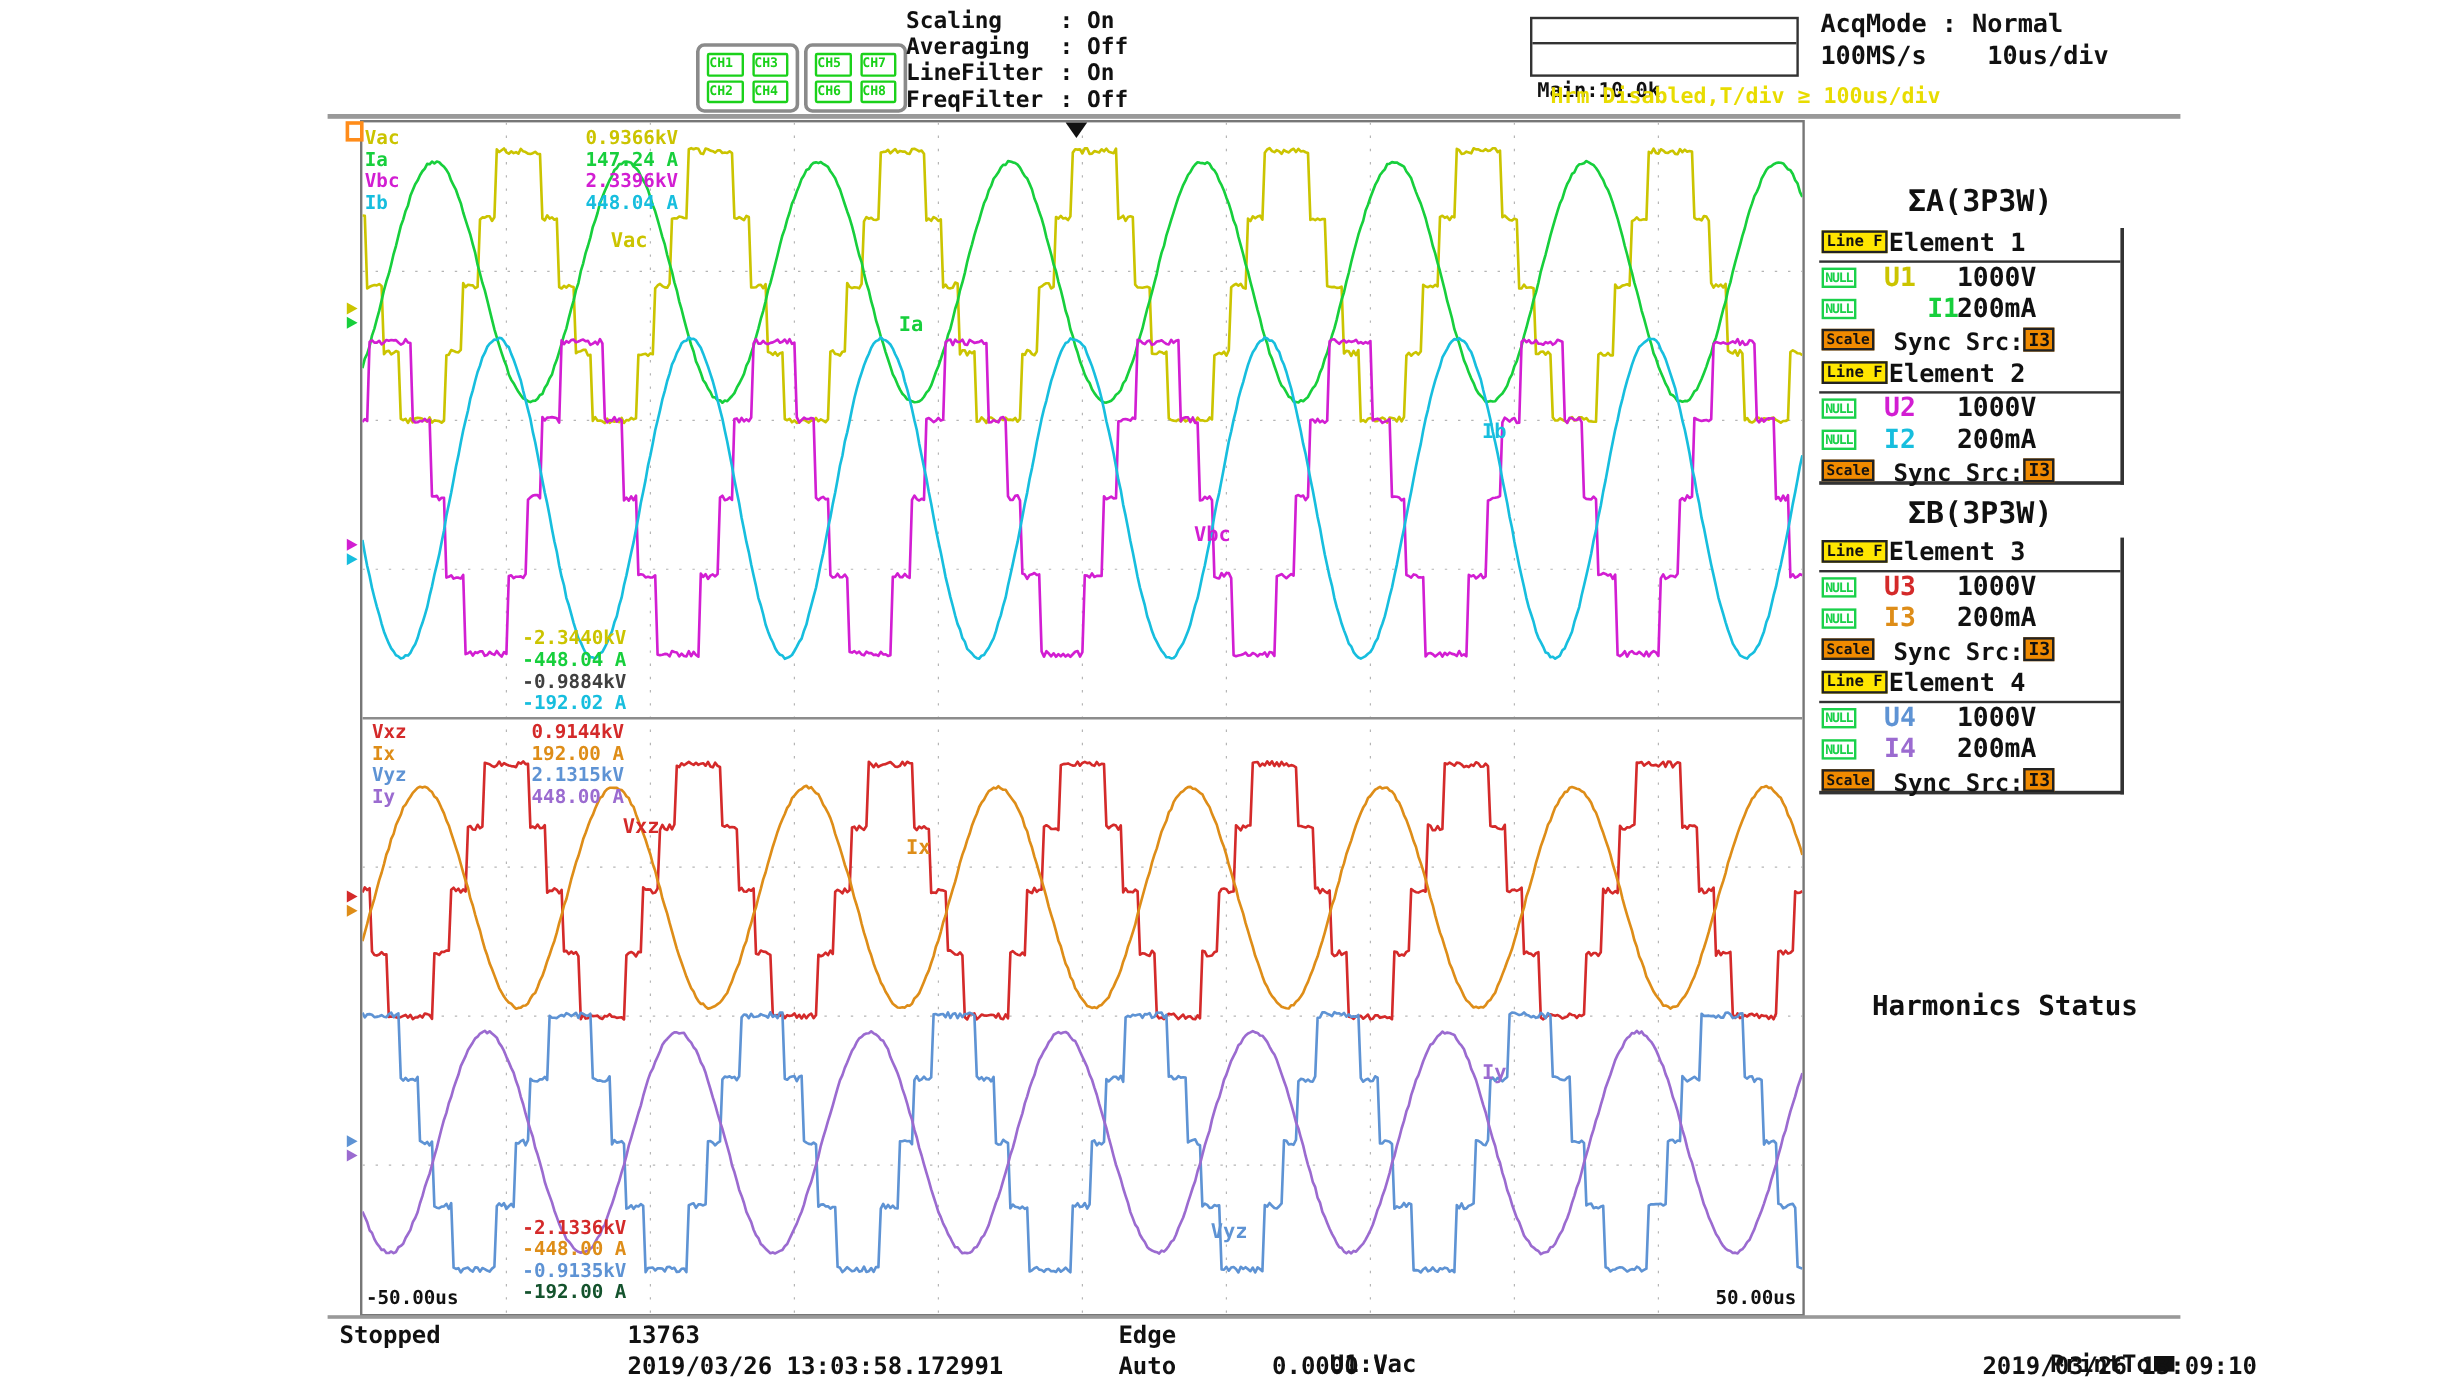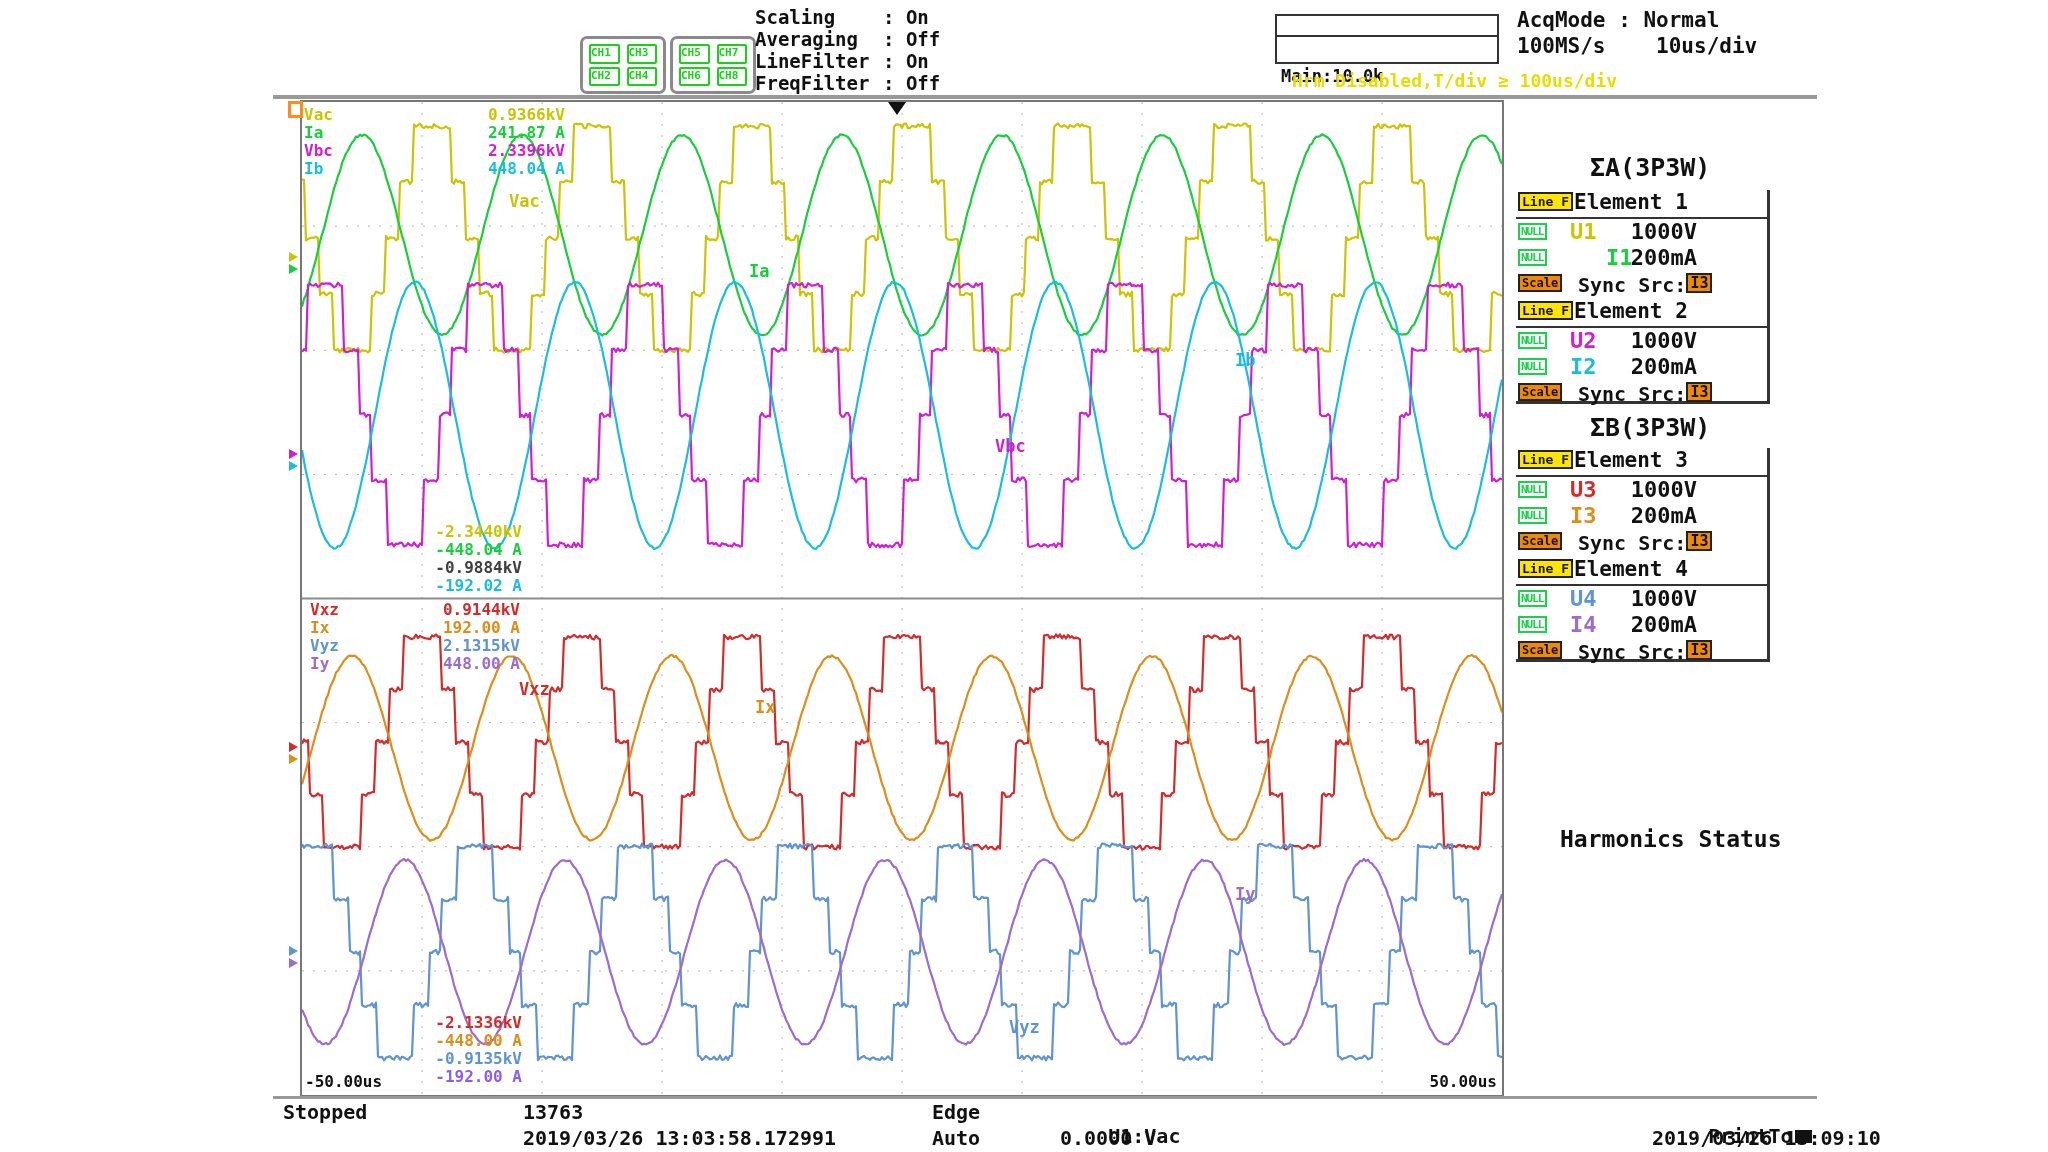--- a/index.html
+++ b/index.html
@@ -135,32 +135,32 @@
         <polyline points="0,347.9 2,359.3 4,369.7 6,377.9 8,387.9 10,395.9 12,403.5 14,410.1 16,417.8 18,424.4 20,429.5 22,434.2 24,438.3 26,440.8 28,444.1 30,445.0 32,446.8 34,446.2 36,444.0 38,444.3 40,442.0 42,438.0 44,434.9 46,429.7 48,422.7 50,417.2 52,410.8 54,404.0 56,394.6 58,386.6 60,377.0 62,368.7 64,360.2 66,349.8 68,340.1 70,327.8 72,318.3 74,308.7 76,297.7 78,286.7 80,277.5 82,266.8 84,256.8 86,248.3 88,240.1 90,229.9 92,223.3 94,215.3 96,208.0 98,202.7 100,195.9 102,192.1 104,187.1 106,184.5 108,182.8 110,180.9 112,181.3 114,179.5 116,180.0 118,182.3 120,185.8 122,187.3 124,192.9 126,197.6 128,203.3 130,209.3 132,215.1 134,223.7 136,231.5 138,239.4 140,247.1 142,257.9 144,266.5 146,277.0 148,287.9 150,298.5 152,308.6 154,317.5 156,327.8 158,339.0 160,349.3 162,357.8 164,369.2 166,378.6 168,385.7 170,396.4 172,402.2 174,409.6 176,417.0 178,423.6 180,430.1 182,433.3 184,438.0 186,442.2 188,443.5 190,445.7 192,445.8 194,446.7 196,445.0 198,442.3 200,441.3 202,437.4 204,433.4 206,428.0 208,424.1 210,416.6 212,411.5 214,402.5 216,396.1 218,385.7 220,377.6 222,368.0 224,358.6 226,349.8 228,339.3 230,329.1 232,317.2 234,307.8 236,297.9 238,286.0 240,277.4 242,267.4 244,256.5 246,248.4 248,240.0 250,230.7 252,223.7 254,215.5 256,209.3 258,201.7 260,197.7 262,192.3 264,188.6 266,184.0 268,182.4 270,182.0 272,179.0 274,180.6 276,180.3 278,181.7 280,184.9 282,187.8 284,192.7 286,198.1 288,203.5 290,209.5 292,215.7 294,223.1 296,231.4 298,239.4 300,247.0 302,256.7 304,265.9 306,276.3 308,286.6 310,297.8 312,307.9 314,317.6 316,329.4 318,339.3 320,349.6 322,358.1 324,368.4 326,377.6 328,386.3 330,396.4 332,402.4 334,409.9 336,418.4 338,424.2 340,429.3 342,433.2 344,438.2 346,441.5 348,443.6 350,444.3 352,447.0 354,446.2 356,445.3 358,443.8 360,440.5 362,436.9 364,432.9 366,430.2 368,423.6 370,418.5 372,410.0 374,402.7 376,395.2 378,387.8 380,377.9 382,368.0 384,359.3 386,348.6 388,337.9 390,329.0 392,317.9 394,308.4 396,297.6 398,285.9 400,277.8 402,266.0 404,258.3 406,249.1 408,239.1 410,229.7 412,221.8 414,214.7 416,208.7 418,202.5 420,197.3 422,193.0 424,187.9 426,184.4 428,182.3 430,181.4 432,179.1 434,181.1 436,181.5 438,183.1 440,185.1 442,188.5 444,193.2 446,197.0 448,202.4 450,207.5 452,216.0 454,222.4 456,230.4 458,239.1 460,248.2 462,256.3 464,267.7 466,277.5 468,287.4 470,296.6 472,308.0 474,317.8 476,329.1 478,339.6 480,349.5 482,358.5 484,368.7 486,378.9 488,387.1 490,395.6 492,403.0 494,410.9 496,418.1 498,422.5 500,429.7 502,432.7 504,438.7 506,440.6 508,442.6 510,445.1 512,446.5 514,446.9 516,444.4 518,443.8 520,440.6 522,437.8 524,433.8 526,430.0 528,424.0 530,416.4 532,410.8 534,402.6 536,396.1 538,385.9 540,377.1 542,367.9 544,358.3 546,349.6 548,339.1 550,328.7 552,317.8 554,308.5 556,297.1 558,288.1 560,277.7 562,266.5 564,257.0 566,247.1 568,238.7 570,231.8 572,223.3 574,215.4 576,209.4 578,202.9 580,196.7 582,191.5 584,187.4 586,183.9 588,183.1 590,180.0 592,181.0 594,181.2 596,182.0 598,183.1 600,185.4 602,187.3 604,193.3 606,198.1 608,203.1 610,209.1 612,215.7 614,222.2 616,230.1 618,239.0 620,249.0 622,257.3 624,266.4 626,276.0 628,286.8 630,297.9 632,306.6 634,318.7 636,327.7 638,338.0 640,348.8 642,358.2 644,368.4 646,378.8 648,387.8 650,395.2 652,402.3 654,411.5 656,417.2 658,423.9 660,429.1 662,432.9 664,436.9 666,440.3 668,442.7 670,445.7 672,445.7 674,446.7 676,446.3 678,444.3 680,439.9 682,436.9 684,433.8 686,429.0 688,424.1 690,418.2 692,410.0 694,402.5 696,396.5 698,387.4 700,377.6 702,369.3 704,359.0 706,349.4 708,340.0 710,327.6 712,317.1 714,308.7 716,298.1 718,287.6 720,276.7 722,265.9 724,257.6 726,247.9 728,240.0 730,230.1 732,222.8 734,216.4 736,209.0 738,202.1 740,196.4 742,191.6 744,188.7 746,184.8 748,182.4 750,181.6 752,179.2 754,180.0 756,181.9 758,181.9 760,183.9 762,188.6 764,191.3 766,197.8 768,202.0 770,208.0 772,215.2 774,221.9 776,230.3 778,239.1 780,248.3 782,257.4 784,267.9 786,276.2 788,286.5 790,297.1 792,306.8 794,317.5 796,328.9 798,338.0 800,349.4 802,360.1 804,369.3 806,378.5 808,386.2 810,396.4 812,404.2 814,410.5 816,417.6 818,423.3 820,428.4 822,434.4 824,436.6 826,441.4 828,444.0 830,445.9 832,446.8 834,445.8 836,444.7 838,442.8 840,441.3 842,438.1 844,433.2 846,430.1 848,423.1 850,417.8 852,411.7 854,403.6 856,395.1 858,387.6 860,377.7 862,368.7 864,358.2 866,348.1 868,338.6 870,328.0 872,317.6 874,307.7 876,296.9 878,286.6 880,276.8 882,267.9 884,256.8 886,247.1 888,239.3 890,230.1 892,222.4 894,215.2 896,208.9 898,203.2 900,195.9 902,192.3 904,188.7 906,184.8 908,182.3 910,180.6 912,181.2 914,179.8 916,181.5 918,182.4 920,184.5 922,188.6 924,191.3 926,196.8 928,203.2 930,208.6 932,214.2 934,223.0 936,230.8 938,239.0 940,247.6 942,258.0 944,266.5 946,275.8 948,286.1 950,297.7 952,307.4 954,317.2 956,328.8 958,337.8 960,349.5 962,359.2 964,369.2 966,378.2 968,387.0 970,396.4 972,404.2 974,410.1 976,416.3 978,424.2 980,429.5 982,433.2 984,437.0 986,441.7 988,442.4 990,445.7 992,445.3 994,446.9 996,445.7 998,444.3 1000,439.9 1002,438.3 1004,433.3 1006,429.1 1008,424.5 1010,416.3 1012,410.1 1014,403.9 1016,394.3 1018,385.9 1020,377.4 1022,368.6 1024,359.4 1026,348.5 1028,340.0 1030,328.5 1032,319.3 1034,307.7 1036,298.1 1038,287.1 1040,276.1 1042,266.1 1044,256.2 1046,248.0 1048,238.1 1050,230.6 1052,222.2 1054,214.9 1056,208.5 1058,201.9 1060,196.2 1062,191.5 1064,187.2 1066,185.4 1068,183.5 1070,182.1 1072,180.3 1074,180.5 1076,180.5 1078,181.7 1080,184.1 1082,189.3 1084,192.8 1086,197.3 1088,203.3 1090,209.3 1092,215.5 1094,221.6 1096,230.9 1098,239.0 1100,248.5 1102,256.1 1104,265.8 1106,276.1 1108,288.1 1110,296.4 1112,308.4 1114,317.5 1116,329.6 1118,338.3 1120,348.7 1122,358.9 1124,368.6 1126,377.5 1128,386.5 1130,396.0 1132,402.9 1134,409.5 1136,416.6 1138,423.0 1140,428.4 1142,434.4 1144,437.7 1146,440.6 1148,444.2 1150,445.2 1152,446.2 1154,446.8 1156,444.2 1158,442.8 1160,441.1 1162,437.5 1164,434.8 1166,429.4 1168,424.2 1170,416.3 1172,411.5 1174,402.9 1176,394.2 1178,386.9 1180,376.9 1182,368.7 1184,359.0 1186,349.6 1188,339.6 1190,329.1 1192,317.9 1194,308.1 1196,297.4 1198,286.2 1200,277.4" fill="none" stroke="#17bede" stroke-width="2.2" stroke-linejoin="round"></polyline>
         <polyline points="0,641.8 2,637.5 4,639.7 6,638.2 8,691.0 10,693.9 12,694.3 14,693.4 16,691.4 18,693.5 20,693.3 22,745.5 24,745.1 26,745.3 28,745.7 30,746.3 32,745.6 34,744.6 36,743.8 38,746.0 40,743.8 42,747.2 44,745.9 46,745.8 48,744.2 50,745.9 52,742.6 54,743.1 56,743.9 58,747.1 60,692.5 62,692.6 64,693.8 66,691.2 68,691.3 70,690.1 72,690.2 74,639.4 76,637.8 78,640.4 80,638.6 82,641.7 84,639.2 86,640.9 88,587.2 90,586.4 92,589.2 94,589.5 96,585.3 98,588.2 100,586.8 102,533.6 104,534.2 106,534.8 108,536.4 110,537.1 112,535.8 114,532.6 116,536.0 118,534.0 120,535.1 122,535.9 124,536.4 126,536.6 128,537.3 130,533.4 132,534.4 134,532.5 136,534.8 138,534.6 140,587.7 142,586.8 144,588.0 146,585.1 148,588.1 150,588.0 152,585.7 154,641.9 156,640.2 158,640.5 160,638.3 162,639.5 164,642.4 166,639.6 168,690.9 170,690.4 172,693.0 174,691.0 176,692.8 178,691.4 180,694.8 182,747.4 184,743.1 186,746.8 188,746.5 190,743.8 192,744.8 194,744.7 196,744.4 198,746.3 200,747.1 202,744.6 204,745.0 206,743.1 208,745.3 210,745.4 212,746.2 214,745.9 216,745.7 218,747.5 220,694.0 222,692.1 224,691.3 226,692.5 228,695.0 230,691.2 232,691.5 234,637.5 236,639.3 238,639.2 240,639.3 242,642.3 244,641.8 246,638.4 248,589.5 250,585.4 252,588.8 254,589.6 256,585.2 258,589.1 260,585.1 262,536.1 264,537.2 266,534.1 268,535.7 270,534.3 272,532.9 274,534.4 276,535.4 278,533.7 280,535.4 282,534.4 284,534.0 286,536.1 288,532.9 290,536.7 292,537.4 294,533.6 296,536.2 298,537.2 300,586.0 302,586.9 304,585.6 306,587.5 308,587.2 310,587.5 312,589.1 314,640.0 316,637.9 318,640.9 320,641.1 322,639.1 324,640.3 326,638.3 328,692.7 330,693.4 332,690.1 334,691.0 336,691.2 338,692.7 340,693.8 342,743.7 344,744.2 346,743.8 348,744.5 350,742.9 352,746.4 354,744.0 356,744.6 358,744.3 360,742.5 362,746.0 364,743.7 366,746.7 368,743.6 370,746.5 372,743.9 374,742.7 376,746.4 378,743.9 380,693.6 382,694.9 384,694.0 386,691.9 388,694.0 390,690.2 392,692.9 394,641.1 396,639.5 398,640.6 400,642.4 402,638.6 404,641.4 406,639.9 408,587.6 410,586.9 412,589.8 414,586.3 416,588.2 418,589.5 420,586.4 422,532.8 424,534.8 426,537.3 428,534.4 430,537.1 432,535.9 434,535.1 436,534.8 438,533.8 440,533.0 442,534.8 444,536.9 446,537.1 448,536.1 450,532.9 452,535.7 454,532.8 456,533.9 458,534.0 460,587.6 462,589.7 464,586.8 466,588.2 468,586.6 470,588.4 472,588.8 474,642.1 476,641.8 478,642.1 480,639.1 482,639.8 484,640.0 486,640.8 488,690.2 490,690.0 492,691.7 494,693.4 496,693.6 498,691.7 500,694.1 502,745.8 504,747.5 506,743.2 508,743.2 510,742.5 512,747.4 514,745.6 516,743.5 518,744.1 520,744.4 522,744.0 524,743.6 526,743.8 528,745.9 530,742.6 532,746.8 534,747.4 536,743.4 538,746.6 540,691.8 542,690.6 544,692.4 546,693.6 548,694.1 550,691.8 552,694.0 554,639.7 556,641.3 558,642.3 560,637.9 562,641.2 564,639.5 566,639.5 568,586.8 570,585.7 572,586.8 574,588.8 576,588.8 578,588.5 580,589.7 582,535.7 584,534.8 586,534.6 588,534.2 590,535.2 592,536.0 594,535.8 596,532.8 598,536.1 600,533.8 602,532.9 604,534.0 606,533.5 608,535.5 610,536.2 612,533.0 614,535.7 616,534.5 618,534.7 620,586.1 622,588.2 624,586.4 626,585.3 628,586.0 630,589.4 632,585.9 634,641.7 636,638.3 638,641.3 640,641.1 642,641.6 644,639.4 646,640.8 648,693.6 650,692.4 652,692.7 654,693.9 656,694.6 658,690.3 660,692.5 662,744.1 664,746.6 666,746.0 668,747.2 670,744.4 672,742.8 674,743.4 676,742.7 678,745.0 680,747.2 682,745.3 684,743.5 686,746.8 688,745.2 690,744.9 692,747.1 694,747.4 696,744.2 698,746.6 700,690.3 702,691.0 704,694.9 706,694.7 708,694.3 710,691.6 712,690.7 714,642.1 716,638.8 718,638.4 720,639.1 722,642.0 724,641.1 726,640.9 728,585.7 730,587.7 732,589.9 734,586.1 736,587.5 738,585.9 740,585.8 742,533.6 744,533.2 746,533.0 748,536.4 750,534.3 752,535.8 754,532.5 756,535.2 758,532.5 760,536.3 762,533.3 764,536.5 766,533.0 768,535.7 770,534.2 772,536.4 774,535.6 776,536.1 778,537.5 780,586.3 782,586.3 784,587.0 786,587.6 788,586.4 790,587.1 792,588.0 794,638.4 796,637.7 798,642.2 800,638.9 802,640.8 804,642.2 806,640.0 808,692.6 810,694.7 812,693.9 814,690.1 816,693.8 818,692.5 820,691.4 822,745.3 824,745.7 826,747.0 828,744.9 830,745.0 832,744.5 834,746.9 836,745.2 838,743.5 840,747.4 842,746.9 844,744.1 846,744.0 848,746.2 850,745.6 852,745.0 854,746.3 856,745.8 858,747.4 860,691.0 862,691.3 864,694.4 866,693.5 868,694.3 870,691.2 872,690.2 874,638.8 876,640.3 878,641.5 880,641.8 882,640.8 884,640.0 886,641.1 888,585.1 890,586.0 892,589.9 894,589.8 896,586.4 898,589.5 900,588.8 902,534.0 904,534.9 906,533.5 908,534.7 910,536.1 912,533.5 914,533.8 916,535.1 918,537.2 920,536.3 922,537.2 924,535.2 926,536.2 928,533.2 930,534.2 932,537.0 934,536.8 936,534.4 938,536.5 940,586.3 942,586.9 944,586.6 946,588.2 948,588.8 950,589.0 952,585.3 954,640.5 956,641.3 958,639.6 960,639.5 962,640.4 964,639.4 966,637.7 968,692.9 970,691.0 972,692.5 974,692.9 976,694.8 978,692.3 980,691.5 982,746.1 984,747.4 986,745.8 988,744.2 990,743.3 992,743.9 994,744.4 996,743.9 998,745.0 1000,746.7 1002,746.0 1004,745.2 1006,742.7 1008,743.8 1010,744.0 1012,746.3 1014,743.9 1016,744.6 1018,743.3 1020,693.2 1022,691.4 1024,694.2 1026,692.2 1028,692.2 1030,694.5 1032,691.6 1034,638.7 1036,642.1 1038,638.1 1040,641.2 1042,642.5 1044,640.6 1046,642.2 1048,586.1 1050,588.9 1052,589.2 1054,587.4 1056,587.6 1058,586.1 1060,585.1 1062,533.4 1064,533.7 1066,533.0 1068,536.0 1070,534.5 1072,533.1 1074,535.7 1076,535.8 1078,535.4 1080,536.7 1082,534.9 1084,532.9 1086,537.0 1088,532.7 1090,532.9 1092,537.4 1094,534.8 1096,533.2 1098,533.8 1100,587.7 1102,586.2 1104,588.6 1106,585.7 1108,586.2 1110,586.0 1112,587.6 1114,641.0 1116,638.6 1118,642.3 1120,641.7 1122,638.8 1124,640.3 1126,637.6 1128,694.4 1130,690.3 1132,693.9 1134,691.5 1136,692.4 1138,692.2 1140,691.3 1142,743.5 1144,746.2 1146,742.5 1148,746.4 1150,745.7 1152,743.9 1154,745.1 1156,743.2 1158,742.9 1160,744.5 1162,743.0 1164,746.2 1166,744.0 1168,744.7 1170,744.6 1172,747.0 1174,744.6 1176,747.4 1178,742.7 1180,691.0 1182,690.4 1184,693.2 1186,690.3 1188,692.7 1190,691.9 1192,690.1 1194,640.8 1196,642.2 1198,641.9 1200,640.7" fill="none" stroke="#d42a2a" stroke-width="2.2" stroke-linejoin="round"></polyline>
         <polyline points="0,682.2 2,675.1 4,667.9 6,659.7 8,653.5 10,646.8 12,638.9 14,631.5 16,625.3 18,618.1 20,610.0 22,605.4 24,597.0 26,593.0 28,585.5 30,581.2 32,577.0 34,570.6 36,568.5 38,564.9 40,562.0 42,558.7 44,556.6 46,554.6 48,553.6 50,554.3 52,553.6 54,554.4 56,556.5 58,558.0 60,561.8 62,563.3 64,567.1 66,571.6 68,575.8 70,581.7 72,585.9 74,592.3 76,598.3 78,604.6 80,610.6 82,618.0 84,625.2 86,632.0 88,637.8 90,646.9 92,652.6 94,660.3 96,667.3 98,673.4 100,681.5 102,688.6 104,694.1 106,700.8 108,705.5 110,710.8 112,716.1 114,721.4 116,725.0 118,728.5 120,731.3 122,733.4 124,734.4 126,736.7 128,738.6 130,737.9 132,737.7 134,736.1 136,735.9 138,734.2 140,730.1 142,727.0 144,725.5 146,720.7 148,715.1 150,711.3 152,705.5 154,699.0 156,693.6 158,687.5 160,682.1 162,675.2 164,667.3 166,660.7 168,652.5 170,647.2 172,639.0 174,630.9 176,623.9 178,616.8 180,611.4 182,604.6 184,597.2 186,592.2 188,586.4 190,581.0 192,577.1 194,571.8 196,567.3 198,563.0 200,561.7 202,557.7 204,555.6 206,554.5 208,554.5 210,554.6 212,554.5 214,555.9 216,556.4 218,558.3 220,561.5 222,563.0 224,568.3 226,570.4 228,576.7 230,582.0 232,587.3 234,592.5 236,597.8 238,604.3 240,610.1 242,618.0 244,623.6 246,632.0 248,637.9 250,646.7 252,653.2 254,659.3 256,667.1 258,674.1 260,681.4 262,688.5 264,694.7 266,700.3 268,706.0 270,711.8 272,716.8 274,721.6 276,724.3 278,729.0 280,732.2 282,734.6 284,734.4 286,737.0 288,738.5 290,738.1 292,737.2 294,736.3 296,734.8 298,733.4 300,731.0 302,728.0 304,725.5 306,720.3 308,715.8 310,709.9 312,705.1 314,700.8 316,693.6 318,686.7 320,682.1 322,673.4 324,667.4 326,659.6 328,654.0 330,645.9 332,638.7 334,630.8 336,625.1 338,617.4 340,610.7 342,603.6 344,597.5 346,591.1 348,585.5 350,580.7 352,576.3 354,571.2 356,568.6 358,563.1 360,561.0 362,558.6 364,556.4 366,555.5 368,553.6 370,552.8 372,555.0 374,554.0 376,556.6 378,558.9 380,559.9 382,563.9 384,568.6 386,571.6 388,575.3 390,579.8 392,585.5 394,592.9 396,598.7 398,604.7 400,611.4 402,618.6 404,624.2 406,630.6 408,638.5 410,646.5 412,652.6 414,659.4 416,667.8 418,675.2 420,681.4 422,688.8 424,694.1 426,700.9 428,706.4 430,710.8 432,716.7 434,719.8 436,724.5 438,727.6 440,731.3 442,734.5 444,736.0 446,737.6 448,737.8 450,737.4 452,737.7 454,735.8 456,736.1 458,734.5 460,730.0 462,728.3 464,725.6 466,720.9 468,716.1 470,711.0 472,706.8 474,700.5 476,694.8 478,686.7 480,681.7 482,674.7 484,666.5 486,660.9 488,652.4 490,645.9 492,639.0 494,632.7 496,625.1 498,616.8 500,610.2 502,604.9 504,598.1 506,592.8 508,585.9 510,580.7 512,576.1 514,570.5 516,566.8 518,564.4 520,560.5 522,557.3 524,556.0 526,554.4 528,555.1 530,553.2 532,555.0 534,556.1 536,556.1 538,559.2 540,561.9 542,564.6 544,567.3 546,571.5 548,575.4 550,579.8 552,586.9 554,590.7 556,598.7 558,604.3 560,611.8 562,618.1 564,625.3 566,631.7 568,638.3 570,645.6 572,653.7 574,660.3 576,666.7 578,673.9 580,681.9 582,686.6 584,694.2 586,701.1 588,704.8 590,712.1 592,715.2 594,721.6 596,724.4 598,728.3 600,730.8 602,733.3 604,736.3 606,737.0 608,737.9 610,737.3 612,738.1 614,736.1 616,735.4 618,733.1 620,731.0 622,729.0 624,723.7 626,720.2 628,715.6 630,711.5 632,706.4 634,699.4 636,694.3 638,686.7 640,681.2 642,674.9 644,668.6 646,660.0 648,652.6 650,645.3 652,638.0 654,630.8 656,625.1 658,616.9 660,610.4 662,605.0 664,597.7 666,590.9 668,586.4 670,582.0 672,574.9 674,572.4 676,566.4 678,563.1 680,560.9 682,558.4 684,557.3 686,555.2 688,553.9 690,553.7 692,555.3 694,555.4 696,557.0 698,558.7 700,559.9 702,564.2 704,567.6 706,570.6 708,576.2 710,580.8 712,585.3 714,592.5 716,598.9 718,603.9 720,610.6 722,618.6 724,625.0 726,632.4 728,638.3 730,647.2 732,653.3 734,659.3 736,667.3 738,673.8 740,680.7 742,687.1 744,694.5 746,699.6 748,705.4 750,711.5 752,717.0 754,720.3 756,724.9 758,728.1 760,730.3 762,733.2 764,735.0 766,736.9 768,737.6 770,738.2 772,738.4 774,735.7 776,735.6 778,732.8 780,731.1 782,728.4 784,725.3 786,720.3 788,716.2 790,710.8 792,706.2 794,700.1 796,695.1 798,688.2 800,682.0 802,675.1 804,667.7 806,660.1 808,652.2 810,647.0 812,638.5 814,632.2 816,623.3 818,617.5 820,609.7 822,604.0 824,598.5 826,591.9 828,585.7 830,580.5 832,575.5 834,571.0 836,568.0 838,563.0 840,561.2 842,558.5 844,556.1 846,554.9 848,553.8 850,555.1 852,554.5 854,554.4 856,556.7 858,557.6 860,560.1 862,564.8 864,566.9 866,571.5 868,577.2 870,581.2 872,586.7 874,592.5 876,598.9 878,603.8 880,611.7 882,617.3 884,623.6 886,630.7 888,638.0 890,646.0 892,652.4 894,660.8 896,668.1 898,675.2 900,680.3 902,687.1 904,693.3 906,700.9 908,705.2 910,710.9 912,716.4 914,719.6 916,723.6 918,728.1 920,731.6 922,733.2 924,735.5 926,737.6 928,737.0 930,737.9 932,737.2 934,737.5 936,735.7 938,732.6 940,731.2 942,727.9 944,725.3 946,719.6 948,715.3 950,710.0 952,704.9 954,699.2 956,694.3 958,688.9 960,681.8 962,674.9 964,667.0 966,660.5 968,654.4 970,645.1 972,639.5 974,632.5 976,625.3 978,617.1 980,610.3 982,603.3 984,597.8 986,591.9 988,585.2 990,582.0 992,576.1 994,570.8 996,568.2 998,563.7 1000,561.5 1002,558.1 1004,557.7 1006,554.5 1008,553.9 1010,554.5 1012,555.2 1014,555.8 1016,557.4 1018,558.3 1020,561.7 1022,563.8 1024,567.0 1026,572.2 1028,575.2 1030,580.6 1032,586.8 1034,592.0 1036,598.1 1038,603.8 1040,610.2 1042,618.2 1044,624.7 1046,631.8 1048,638.1 1050,646.6 1052,653.9 1054,660.8 1056,667.2 1058,673.5 1060,681.6 1062,687.0 1064,695.0 1066,699.1 1068,704.7 1070,711.8 1072,715.8 1074,720.1 1076,724.3 1078,727.4 1080,730.0 1082,732.5 1084,736.1 1086,735.9 1088,736.8 1090,738.5 1092,737.1 1094,736.9 1096,736.3 1098,733.1 1100,730.3 1102,728.2 1104,724.9 1106,720.7 1108,715.9 1110,711.9 1112,706.2 1114,701.0 1116,693.3 1118,687.8 1120,681.4 1122,674.6 1124,667.0 1126,659.6 1128,653.6 1130,644.8 1132,638.2 1134,632.3 1136,625.6 1138,617.1 1140,611.1 1142,604.5 1144,598.6 1146,592.5 1148,586.9 1150,581.7 1152,576.9 1154,571.8 1156,568.2 1158,563.6 1160,561.9 1162,558.3 1164,556.3 1166,554.0 1168,553.8 1170,553.0 1172,554.6 1174,554.4 1176,557.1 1178,559.0 1180,561.3 1182,562.9 1184,567.3 1186,570.8 1188,577.2 1190,580.6 1192,585.8 1194,592.5 1196,597.8 1198,603.6 1200,610.4" fill="none" stroke="#de8d18" stroke-width="2.2" stroke-linejoin="round"></polyline>
         <polyline points="0,741.9 2,745.8 4,743.3 6,743.1 8,743.6 10,745.6 12,745.4 14,744.9 16,744.0 18,745.3 20,745.7 22,743.1 24,741.9 26,745.5 28,743.7 30,742.4 32,796.4 34,798.5 36,796.3 38,798.6 40,797.5 42,797.3 44,798.5 46,795.4 48,848.8 50,849.9 52,851.3 54,849.6 56,852.5 58,849.3 60,903.3 62,904.4 64,904.8 66,903.5 68,903.4 70,901.2 72,905.3 74,900.6 76,954.4 78,955.4 80,954.8 82,958.3 84,955.6 86,954.9 88,954.3 90,956.5 92,957.6 94,954.2 96,954.3 98,957.7 100,954.7 102,955.6 104,956.8 106,957.7 108,955.2 110,953.6 112,903.2 114,900.9 116,902.9 118,900.7 120,905.4 122,903.2 124,901.3 126,903.8 128,850.5 130,850.9 132,848.9 134,847.9 136,852.4 138,848.1 140,797.0 142,798.6 144,799.0 146,799.1 148,797.4 150,797.5 152,795.4 154,797.9 156,744.6 158,746.1 160,746.1 162,746.4 164,744.8 166,743.8 168,744.9 170,742.3 172,743.2 174,744.7 176,743.5 178,742.0 180,746.2 182,742.0 184,742.9 186,744.1 188,744.5 190,742.8 192,796.3 194,797.3 196,798.6 198,798.3 200,799.1 202,799.3 204,798.2 206,794.9 208,851.7 210,848.1 212,850.2 214,849.8 216,849.0 218,851.3 220,905.2 222,904.4 224,902.4 226,905.4 228,902.8 230,903.4 232,901.5 234,902.9 236,958.1 238,954.8 240,954.5 242,954.4 244,956.7 246,954.9 248,955.0 250,955.2 252,957.5 254,953.8 256,953.7 258,955.3 260,954.5 262,958.0 264,957.7 266,955.3 268,955.1 270,958.1 272,902.4 274,901.4 276,900.8 278,904.5 280,901.7 282,901.7 284,902.5 286,901.5 288,849.0 290,848.9 292,850.2 294,852.4 296,850.4 298,849.2 300,797.4 302,795.1 304,795.7 306,794.9 308,796.2 310,795.4 312,798.1 314,794.9 316,745.8 318,743.4 320,743.7 322,746.5 324,742.9 326,745.5 328,745.3 330,744.8 332,743.1 334,744.1 336,744.6 338,746.0 340,741.6 342,745.4 344,744.0 346,746.4 348,741.8 350,741.8 352,797.0 354,797.8 356,795.8 358,795.1 360,794.8 362,799.0 364,795.2 366,794.5 368,848.8 370,850.2 372,851.2 374,851.6 376,850.2 378,851.6 380,903.6 382,901.9 384,901.6 386,903.3 388,903.2 390,905.1 392,903.8 394,903.8 396,953.7 398,954.5 400,958.0 402,956.3 404,954.0 406,955.7 408,957.3 410,956.9 412,954.6 414,957.7 416,957.2 418,953.5 420,957.9 422,957.4 424,954.7 426,957.9 428,953.8 430,953.9 432,905.2 434,901.3 436,905.0 438,902.1 440,904.6 442,902.7 444,904.9 446,905.0 448,849.1 450,849.0 452,848.4 454,849.0 456,848.8 458,851.4 460,798.1 462,794.8 464,798.6 466,797.4 468,795.2 470,797.4 472,797.6 474,795.8 476,743.2 478,743.1 480,744.0 482,743.2 484,743.0 486,745.6 488,741.7 490,746.3 492,743.1 494,742.4 496,746.4 498,742.7 500,745.5 502,743.0 504,743.0 506,742.0 508,742.8 510,744.3 512,795.0 514,797.3 516,795.7 518,798.4 520,796.1 522,796.7 524,799.1 526,795.5 528,850.6 530,851.8 532,851.6 534,847.8 536,849.5 538,850.5 540,904.9 542,901.8 544,903.6 546,904.0 548,905.1 550,903.5 552,905.4 554,904.3 556,957.6 558,956.6 560,954.9 562,953.9 564,956.0 566,956.3 568,957.8 570,955.7 572,955.6 574,957.4 576,957.2 578,958.0 580,955.1 582,957.7 584,956.3 586,954.3 588,956.5 590,958.2 592,902.7 594,903.3 596,900.7 598,903.9 600,903.4 602,900.6 604,905.1 606,901.6 608,849.3 610,848.4 612,852.4 614,850.3 616,851.6 618,849.6 620,797.3 622,799.2 624,797.1 626,795.3 628,795.3 630,797.5 632,794.5 634,799.5 636,745.8 638,744.6 640,745.4 642,743.6 644,744.2 646,743.6 648,743.2 650,746.2 652,743.1 654,743.3 656,742.2 658,746.2 660,745.4 662,741.9 664,742.0 666,741.8 668,746.0 670,743.7 672,795.2 674,794.7 676,797.3 678,797.1 680,794.8 682,796.0 684,795.7 686,796.0 688,850.0 690,848.8 692,848.0 694,847.5 696,851.5 698,852.3 700,903.4 702,901.1 704,902.1 706,904.6 708,904.4 710,902.2 712,902.9 714,902.5 716,955.9 718,956.1 720,953.7 722,956.9 724,954.3 726,953.8 728,955.5 730,958.4 732,953.7 734,955.5 736,954.0 738,955.6 740,957.3 742,954.3 744,958.4 746,954.2 748,955.6 750,957.3 752,902.2 754,903.5 756,900.5 758,902.8 760,904.6 762,905.1 764,903.2 766,900.8 768,848.2 770,848.7 772,851.7 774,851.3 776,852.0 778,847.8 780,799.0 782,797.1 784,797.4 786,799.3 788,797.6 790,799.2 792,799.3 794,795.0 796,746.2 798,745.9 800,741.6 802,741.7 804,742.7 806,743.6 808,744.8 810,741.5 812,742.6 814,742.4 816,743.8 818,742.1 820,745.2 822,743.4 824,745.4 826,745.0 828,745.3 830,743.8 832,796.3 834,799.4 836,797.8 838,797.0 840,799.0 842,798.8 844,794.9 846,796.1 848,850.9 850,850.8 852,848.4 854,848.9 856,849.4 858,851.3 860,905.3 862,903.3 864,904.4 866,903.5 868,900.5 870,903.6 872,900.7 874,901.5 876,956.6 878,956.4 880,956.7 882,958.3 884,955.7 886,954.4 888,957.4 890,956.6 892,954.2 894,956.8 896,957.8 898,954.9 900,955.7 902,954.4 904,954.9 906,957.7 908,956.4 910,958.1 912,902.3 914,904.9 916,900.9 918,905.4 920,905.0 922,902.7 924,902.1 926,900.9 928,848.2 930,848.7 932,849.9 934,851.9 936,852.3 938,848.2 940,798.0 942,796.0 944,798.8 946,796.2 948,797.4 950,799.1 952,797.1 954,795.5 956,743.2 958,741.8 960,742.0 962,742.9 964,743.9 966,743.4 968,741.7 970,743.6 972,744.3 974,745.7 976,744.7 978,746.2 980,745.6 982,742.0 984,743.7 986,746.5 988,742.3 990,744.2 992,795.3 994,795.2 996,795.9 998,797.4 1000,797.9 1002,798.1 1004,796.1 1006,795.1 1008,849.5 1010,849.1 1012,849.7 1014,850.2 1016,848.6 1018,850.4 1020,902.5 1022,901.3 1024,901.0 1026,904.8 1028,904.0 1030,904.9 1032,903.5 1034,902.9 1036,954.0 1038,954.9 1040,957.5 1042,956.1 1044,955.9 1046,954.6 1048,954.0 1050,954.2 1052,955.8 1054,957.6 1056,956.4 1058,955.6 1060,956.1 1062,953.6 1064,954.6 1066,957.4 1068,956.3 1070,955.2 1072,902.5 1074,901.6 1076,901.6 1078,901.4 1080,901.4 1082,901.1 1084,902.6 1086,901.5 1088,849.1 1090,848.0 1092,847.9 1094,850.2 1096,848.4 1098,848.9 1100,794.8 1102,797.1 1104,799.2 1106,797.9 1108,796.6 1110,795.3 1112,797.0 1114,798.3 1116,742.8 1118,744.6 1120,744.6 1122,744.4 1124,744.8 1126,744.6 1128,746.0 1130,744.2 1132,746.0 1134,746.0 1136,742.0 1138,741.8 1140,743.3 1142,746.4 1144,745.9 1146,745.1 1148,742.6 1150,742.4 1152,795.5 1154,796.8 1156,795.1 1158,794.9 1160,799.5 1162,797.0 1164,797.0 1166,798.0 1168,851.8 1170,848.3 1172,850.8 1174,849.3 1176,848.6 1178,850.7 1180,901.2 1182,901.7 1184,904.9 1186,904.1 1188,902.3 1190,901.6 1192,901.2 1194,904.4 1196,953.7 1198,954.4 1200,955.2" fill="none" stroke="#5e93d4" stroke-width="2.2" stroke-linejoin="round"></polyline>
         <polyline points="0,907.7 2,912.0 4,916.4 6,923.2 8,925.4 10,930.6 12,934.2 14,936.6 16,939.6 18,939.4 20,942.1 22,942.2 24,940.9 26,942.3 28,941.3 30,937.4 32,936.3 34,934.5 36,929.7 38,926.3 40,922.9 42,916.5 44,913.0 46,908.2 48,900.7 50,894.8 52,887.4 54,881.5 56,876.1 58,868.8 60,861.5 62,854.6 64,846.3 66,838.4 68,831.1 70,825.4 72,817.4 74,812.0 76,804.8 78,799.0 80,793.7 82,786.4 84,782.3 86,778.1 88,773.0 90,769.9 92,766.7 94,763.3 96,761.9 98,759.3 100,758.2 102,757.0 104,759.0 106,757.4 108,759.3 110,761.0 112,762.7 114,767.3 116,770.0 118,773.8 120,778.7 122,783.1 124,787.9 126,791.9 128,798.7 130,804.0 132,812.0 134,818.2 136,826.1 138,832.9 140,839.6 142,845.3 144,854.5 146,860.1 148,867.1 150,874.5 152,883.0 154,889.1 156,894.6 158,900.0 160,906.9 162,912.3 164,917.9 166,922.6 168,925.7 170,930.8 172,932.5 174,935.1 176,938.1 178,940.0 180,941.2 182,942.0 184,941.1 186,941.0 188,940.2 190,938.6 192,937.0 194,933.1 196,929.5 198,927.0 200,921.3 202,918.6 204,912.5 206,906.6 208,901.4 210,895.1 212,888.1 214,882.3 216,875.0 218,868.8 220,861.2 222,852.7 224,846.2 226,839.2 228,832.4 230,825.5 232,819.3 234,811.3 236,804.4 238,797.7 240,792.1 242,788.6 244,782.9 246,778.6 248,774.1 250,768.6 252,765.8 254,763.8 256,761.7 258,759.6 260,758.3 262,758.3 264,759.2 266,758.8 268,758.7 270,762.0 272,764.8 274,766.9 276,770.7 278,772.9 280,777.5 282,783.2 284,786.6 286,792.0 288,798.9 290,805.5 292,812.5 294,818.8 296,826.0 298,832.6 300,838.8 302,846.1 304,853.0 306,860.1 308,869.1 310,874.7 312,881.8 314,889.6 316,894.6 318,900.5 320,907.9 322,912.2 324,916.4 326,922.8 328,927.3 330,929.7 332,934.6 334,936.4 336,938.6 338,940.5 340,942.4 342,941.7 344,942.5 346,941.4 348,940.4 350,939.6 352,936.5 354,934.7 356,930.3 358,926.0 360,921.7 362,917.7 364,912.4 366,907.8 368,901.9 370,894.1 372,888.2 374,883.0 376,875.8 378,868.8 380,861.8 382,852.8 384,845.9 386,839.3 388,832.2 390,825.9 392,819.1 394,811.9 396,804.8 398,798.1 400,793.9 402,787.9 404,783.4 406,778.5 408,773.6 410,770.6 412,766.3 414,763.3 416,762.1 418,760.1 420,759.3 422,759.0 424,757.5 426,759.1 428,760.1 430,761.7 432,764.5 434,765.3 436,769.1 438,772.3 440,778.9 442,783.4 444,787.7 446,792.4 448,798.1 450,805.4 452,811.0 454,817.6 456,825.4 458,831.0 460,839.6 462,845.9 464,854.6 466,860.9 468,868.3 470,875.2 472,881.9 474,889.2 476,895.3 478,901.4 480,908.1 482,912.3 484,917.7 486,921.4 488,926.3 490,929.7 492,933.8 494,937.4 496,937.4 498,940.1 500,942.4 502,941.9 504,942.3 506,942.0 508,940.8 510,937.7 512,937.1 514,933.6 516,929.4 518,927.5 520,923.2 522,918.7 524,912.1 526,906.2 528,900.1 530,895.2 532,889.0 534,881.8 536,875.1 538,868.1 540,860.3 542,854.6 544,847.1 546,838.6 548,832.1 550,825.8 552,817.5 554,811.6 556,804.6 558,798.9 560,794.1 562,786.9 564,781.3 566,777.8 568,773.8 570,770.7 572,766.4 574,764.1 576,760.3 578,759.2 580,758.1 582,759.2 584,758.4 586,758.0 588,759.2 590,762.2 592,764.7 594,765.5 596,769.5 598,774.3 600,778.6 602,782.9 604,787.2 606,793.5 608,797.8 610,804.3 612,810.3 614,817.9 616,824.8 618,831.6 620,838.1 622,846.2 624,853.4 626,861.3 628,868.7 630,874.6 632,880.7 634,888.2 636,894.5 638,900.4 640,908.1 642,913.1 644,918.5 646,921.1 648,927.0 650,930.3 652,933.0 654,937.1 656,939.0 658,940.1 660,941.0 662,941.5 664,942.6 666,940.2 668,941.0 670,939.1 672,936.3 674,932.8 676,931.3 678,927.0 680,921.3 682,916.9 684,912.6 686,906.6 688,900.0 690,893.9 692,887.6 694,882.2 696,874.0 698,868.2 700,860.3 702,852.5 704,846.0 706,840.2 708,831.0 710,823.9 712,817.3 714,812.6 716,805.6 718,797.9 720,793.5 722,787.6 724,782.0 726,778.1 728,774.1 730,769.1 732,767.4 734,763.4 736,760.9 738,759.2 740,758.3 742,757.2 744,758.3 746,758.8 748,760.9 750,761.1 752,763.5 754,766.2 756,770.3 758,774.0 760,776.8 762,781.4 764,787.3 766,793.1 768,798.8 770,804.4 772,811.7 774,818.3 776,825.4 778,833.2 780,838.3 782,845.9 784,852.7 786,861.3 788,868.7 790,874.9 792,883.0 794,887.3 796,896.1 798,900.2 800,907.9 802,912.0 804,917.1 806,922.0 808,926.2 810,929.7 812,934.0 814,937.3 816,937.9 818,941.0 820,942.4 822,940.9 824,942.5 826,940.4 828,941.1 830,938.8 832,936.4 834,934.4 836,931.0 838,927.3 840,923.2 842,918.6 844,912.6 846,906.1 848,901.6 850,894.6 852,889.3 854,882.5 856,875.5 858,866.9 860,861.4 862,853.1 864,846.3 866,838.4 868,832.1 870,824.1 872,819.3 874,810.6 876,804.7 878,797.9 880,794.2 882,788.3 884,782.4 886,777.5 888,773.0 890,768.6 892,767.6 894,764.4 896,761.6 898,760.0 900,757.7 902,759.2 904,758.5 906,758.9 908,759.7 910,760.4 912,764.3 914,767.2 916,769.4 918,772.4 920,778.2 922,781.6 924,788.7 926,793.0 928,798.0 930,804.8 932,811.8 934,818.8 936,824.9 938,832.8 940,840.1 942,847.2 944,853.0 946,861.9 948,867.0 950,875.4 952,881.5 954,889.7 956,894.8 958,901.7 960,907.4 962,913.0 964,916.5 966,921.9 968,927.6 970,930.5 972,932.4 974,936.3 976,937.6 978,939.5 980,940.5 982,943.1 984,942.0 986,941.5 988,941.1 990,937.4 992,937.0 994,934.5 996,930.1 998,926.3 1000,923.3 1002,917.6 1004,913.2 1006,907.5 1008,900.4 1010,894.5 1012,887.5 1014,882.6 1016,874.9 1018,866.9 1020,860.2 1022,853.2 1024,845.3 1026,839.2 1028,831.5 1030,826.1 1032,818.7 1034,812.1 1036,804.4 1038,799.1 1040,793.6 1042,787.5 1044,781.4 1046,777.1 1048,773.6 1050,770.7 1052,765.7 1054,763.0 1056,761.6 1058,758.8 1060,759.2 1062,757.0 1064,759.2 1066,757.6 1068,760.5 1070,761.4 1072,764.2 1074,766.2 1076,769.3 1078,773.0 1080,777.7 1082,782.9 1084,786.4 1086,793.1 1088,797.8 1090,804.5 1092,812.2 1094,817.5 1096,824.0 1098,832.0 1100,839.5 1102,846.0 1104,854.4 1106,861.7 1108,866.8 1110,874.4 1112,882.2 1114,887.8 1116,894.9 1118,901.8 1120,906.4 1122,912.5 1124,916.8 1126,921.6 1128,926.3 1130,929.2 1132,933.2 1134,936.3 1136,938.6 1138,939.9 1140,940.5 1142,942.2 1144,941.9 1146,942.5 1148,940.1 1150,939.0 1152,936.5 1154,933.1 1156,931.1 1158,926.5 1160,922.3 1162,916.5 1164,911.8 1166,906.7 1168,901.0 1170,894.7 1172,889.4 1174,881.4 1176,875.1 1178,868.5 1180,860.7 1182,853.6 1184,845.3 1186,840.0 1188,831.6 1190,824.2 1192,817.9 1194,811.7 1196,804.2 1198,798.3 1200,792.2" fill="none" stroke="#9b6bd0" stroke-width="2.2" stroke-linejoin="round"></polyline>
       </svg>
     <div class="tarrow"></div>
     <div class="dmark"></div>
     <div id="measTop">
         <div class="meas-row" style="color: rgb(203, 196, 0);"><span>Vac</span><span>0.9366kV</span></div>
-        <div class="meas-row" style="color: rgb(23, 207, 60);"><span>Ia</span><span>241.87 A</span></div>
+        <div class="meas-row" style="color: rgb(23, 207, 60);"><span>Ia</span><span>147.24 A</span></div>
         <div class="meas-row" style="color: rgb(210, 30, 210);"><span>Vbc</span><span>2.3396kV</span></div>
         <div class="meas-row" style="color: rgb(23, 190, 222);"><span>Ib</span><span>448.04 A</span></div>
       </div>
     <div id="measMid"><div style="color: rgb(203, 196, 0);">-2.3440kV</div><div style="color: rgb(23, 207, 60);">-448.04 A</div><div style="color: #404040;">-0.9884kV</div><div style="color: rgb(23, 190, 222);">-192.02 A</div></div>
     <div id="measMidLabeled">
         <div class="meas-row" style="color: rgb(212, 42, 42);"><span>Vxz</span><span>0.9144kV</span></div>
         <div class="meas-row" style="color: rgb(222, 141, 24);"><span>Ix</span><span>192.00 A</span></div>
         <div class="meas-row" style="color: rgb(94, 147, 212);"><span>Vyz</span><span>2.1315kV</span></div>
         <div class="meas-row" style="color: rgb(155, 107, 208);"><span>Iy</span><span>448.00 A</span></div>
       </div>
-    <div id="measBottom"><div style="color: rgb(212, 42, 42);">-2.1336kV</div><div style="color: rgb(222, 141, 24);">-448.00 A</div><div style="color: rgb(94, 147, 212);">-0.9135kV</div><div style="color: #8b5cf6;">-192.00 A</div></div>
+    <div id="measBottom"><div style="color: rgb(212, 42, 42);">-2.1336kV</div><div style="color: rgb(222, 141, 24);">-448.00 A</div><div style="color: rgb(94, 147, 212);">-0.9135kV</div><div style="color: #14532d;">-192.00 A</div></div>
     <div id="tLeft">-50.00us</div>
     <div id="tRight">50.00us</div>
   <div class="trace-label" style="left: 207px; top: 91px; color: rgb(203, 196, 0);">Vac</div>
       <div class="trace-label" style="left: 447px; top: 161px; color: rgb(23, 207, 60);">Ia</div>
       <div class="trace-label" style="left: 933px; top: 250px; color: rgb(23, 190, 222);">Ib</div>
       <div class="trace-label" style="left: 693px; top: 336px; color: rgb(210, 30, 210);">Vbc</div>
       <div class="trace-label" style="left: 217px; top: 579px; color: rgb(212, 42, 42);">Vxz</div>
       <div class="trace-label" style="left: 453px; top: 597px; color: rgb(222, 141, 24);">Ix</div>
       <div class="trace-label" style="left: 933px; top: 784px; color: rgb(155, 107, 208);">Iy</div>
       <div class="trace-label" style="left: 707px; top: 917px; color: rgb(94, 147, 212);">Vyz</div>

